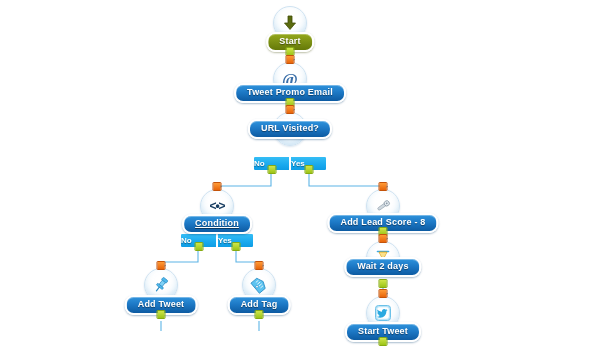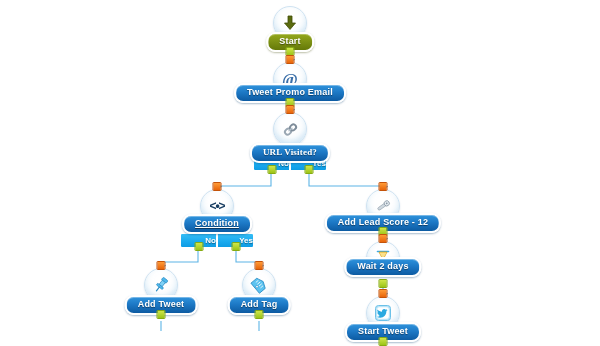--- a/index.html
+++ b/index.html
@@ -62,21 +62,21 @@
   }
 
   
   .branchrow{position:absolute;left:50%;transform:translateX(-50%);display:flex;}
   .bbox{
     width:37px;height:15px;
     background:linear-gradient(#35bdf5 0%,#19a9ee 60%,#0e9ce4 100%);
     border:1px solid #ffffff;
     color:#ffffff;font-size:8px;font-weight:bold;
     text-shadow:0 1px 1px rgba(0,0,0,.4);
-    display:flex;align-items:center;justify-content:flex-end;
+    display:flex;align-items:center;justify-content:flex-start;
     box-sizing:border-box;
     position:relative;
     line-height:10px;
   }
   .bbox .plug-bot{bottom:-4px;}
   .bbox.left{border-radius:2px 0 0 2px;}
   .bbox.right{border-radius:0 2px 2px 0;}
   .at{font-size:17px;color:#3b6fa8;font-weight:bold;line-height:17px;font-family:"Liberation Serif",serif;}
   .cond-glyph{font-size:12px;font-weight:bold;color:#1a3f63;letter-spacing:-1px;line-height:12px;}
 </style>
@@ -139,21 +139,21 @@
     <div class="plug-top" style="top:-7px;"></div>
     <div class="bubble">
       <svg width="19" height="19" viewBox="0 0 20 20">
         <g stroke="#8a99a6" stroke-width="2" fill="none" stroke-linecap="round" transform="rotate(-40 10 10)">
           <rect x="3.2" y="7.2" width="6.6" height="5.6" rx="2.8" stroke="#9aa7b3"></rect>
           <rect x="10.2" y="7.2" width="6.6" height="5.6" rx="2.8" stroke="#7e8c99"></rect>
           <path d="M8,10 L12,10" stroke="#b6c1cb" stroke-width="1.6"></path>
         </g>
       </svg>
     </div>
-    <div class="pill" style="top:31px;font-family:Liberation Serif, serif;">URL Visited?</div>
+    <div class="pill" style="top:7px;">URL Visited?</div>
     <div class="branchrow" style="top:44px;">
       <div class="bbox left">
         <span>No</span>
         <span class="plug-bot"></span>
       </div>
       <div class="bbox right">
         <span>Yes</span>
         <span class="plug-bot"></span>
       </div>
     </div>
@@ -181,21 +181,21 @@
     <div class="plug-top" style="top:-7px;"></div>
     <div class="bubble">
       <svg width="20" height="20" viewBox="0 0 20 20">
         <g transform="rotate(-35 10 10)">
           <rect x="4" y="8.6" width="11" height="2.8" rx="1.4" fill="#cfd8df" stroke="#9aa7b3" stroke-width="0.7"></rect>
           <circle cx="14.6" cy="10" r="2.6" fill="#e6ecf1" stroke="#8a99a6" stroke-width="0.8"></circle>
           <circle cx="14.6" cy="10" r="0.9" fill="#8a99a6"></circle>
         </g>
       </svg>
     </div>
-    <div class="pill" style="top:24px;">Add Lead Score - 12</div>
+    <div class="pill" style="top:24px;">Add Lead Score - 8</div>
     <div class="plug-bot" style="bottom:auto;top:38px;"></div>
   </div>
 
   <div class="node" style="left:383px;top:241px;width:0;">
     <div class="plug-top" style="top:-7px;"></div>
     <div class="bubble">
       <svg width="18" height="19" viewBox="0 0 18 19">
         <path d="M3.5,2.5 L14.5,2.5" stroke="#3ea9e0" stroke-width="1.6" stroke-linecap="round"></path>
         <path d="M3.5,16.5 L14.5,16.5" stroke="#3ea9e0" stroke-width="1.6" stroke-linecap="round"></path>
         <path d="M5,3 L13,3 L9.6,9.5 L13,16 L5,16 L8.4,9.5 Z" fill="#f2b927" stroke="#d09a12" stroke-width="0.7" stroke-linejoin="round"></path>

